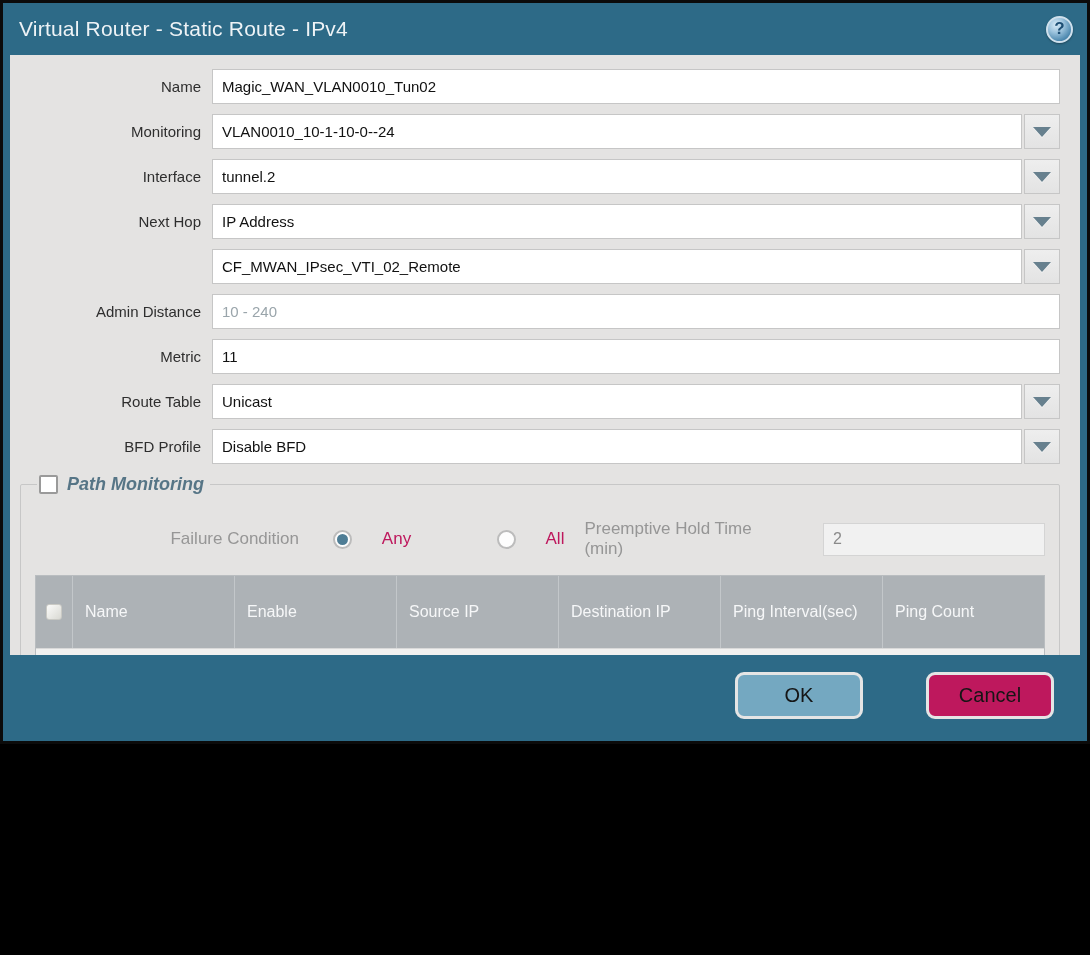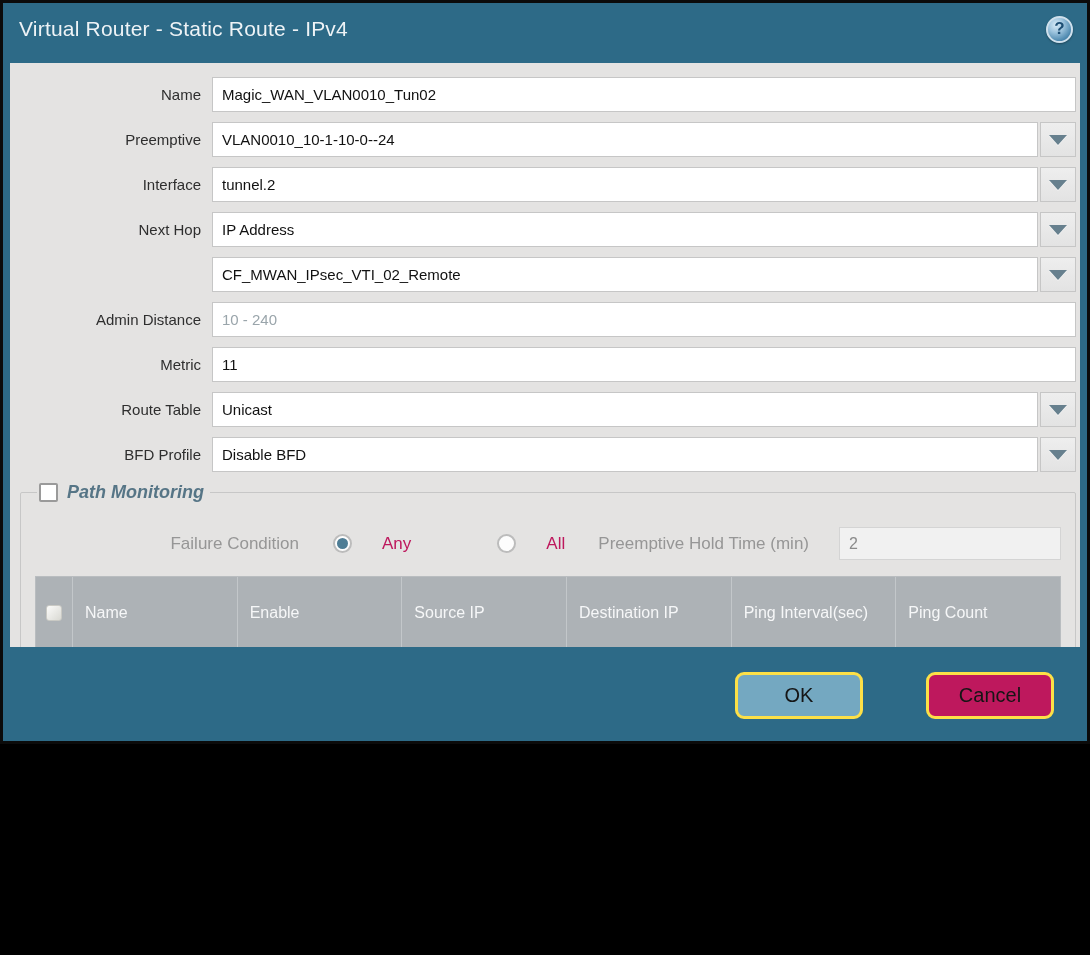--- a/index.html
+++ b/index.html
@@ -27,23 +27,23 @@
     background:radial-gradient(circle at 35% 30%, #d9ebf7 0%, #9cc3dd 35%, #4a86ad 75%, #2f6b93 100%);
     border:2px solid #cfe0ec;
     display:flex; align-items:center; justify-content:center;
     color:#1d4e74; font-size:17px; font-weight:bold; cursor:pointer;
     box-shadow:0 1px 2px rgba(0,0,0,.35);
   }
 
   
   .content{
     flex:1 1 auto;
-    margin:8px 7px;
+    margin:0 7px;
     background:#e4e3e2;
-    padding:14px 4px 0 10px;
+    padding:14px 20px 0 10px;
     overflow:hidden;
   }
 
   .row{ display:flex; align-items:center; margin-bottom:10px; }
   .lbl{
     flex:0 0 192px; text-align:right; padding-right:11px;
     font-size:15px; color:#2e2e2e;
   }
   .field{ flex:1 1 auto; display:flex; }
   .txt{
@@ -153,21 +153,21 @@
   .tbtn.del .badge{ opacity:.55; }
 
   
   .footer{
     flex:0 0 86px;
     display:flex; align-items:center; justify-content:flex-end;
     gap:17px; padding-right:33px; padding-bottom:6px;
   }
   .btn{
     width:128px; height:47px;
-    border:3px solid #fde047; border-radius:9px;
+    border:3px solid #e5e5e5; border-radius:9px;
     font-family:"Liberation Sans", sans-serif;
     font-size:20px; color:#151515; cursor:pointer;
   }
   .btn.ok{ background:#74a8c1; }
   .btn.cancel{ background:#be185d;margin-left:46px; }
 </style>
 </head>
 <body>
 
 <div class="dialog">
@@ -182,21 +182,21 @@
   <div class="content">
 
     <div class="row">
       <label class="lbl">Name</label>
       <div class="field">
         <input class="txt" value="Magic_WAN_VLAN0010_Tun02" style="">
       </div>
     </div>
 
     <div class="row">
-      <label class="lbl">Preemptive</label>
+      <label class="lbl">Monitoring</label>
       <div class="field">
         <input class="txt" value="VLAN0010_10-1-10-0--24" style="">
         <button class="dd">
           <span class="tri"></span>
         </button>
       </div>
     </div>
 
     <div class="row">
       <label class="lbl">Interface</label>

